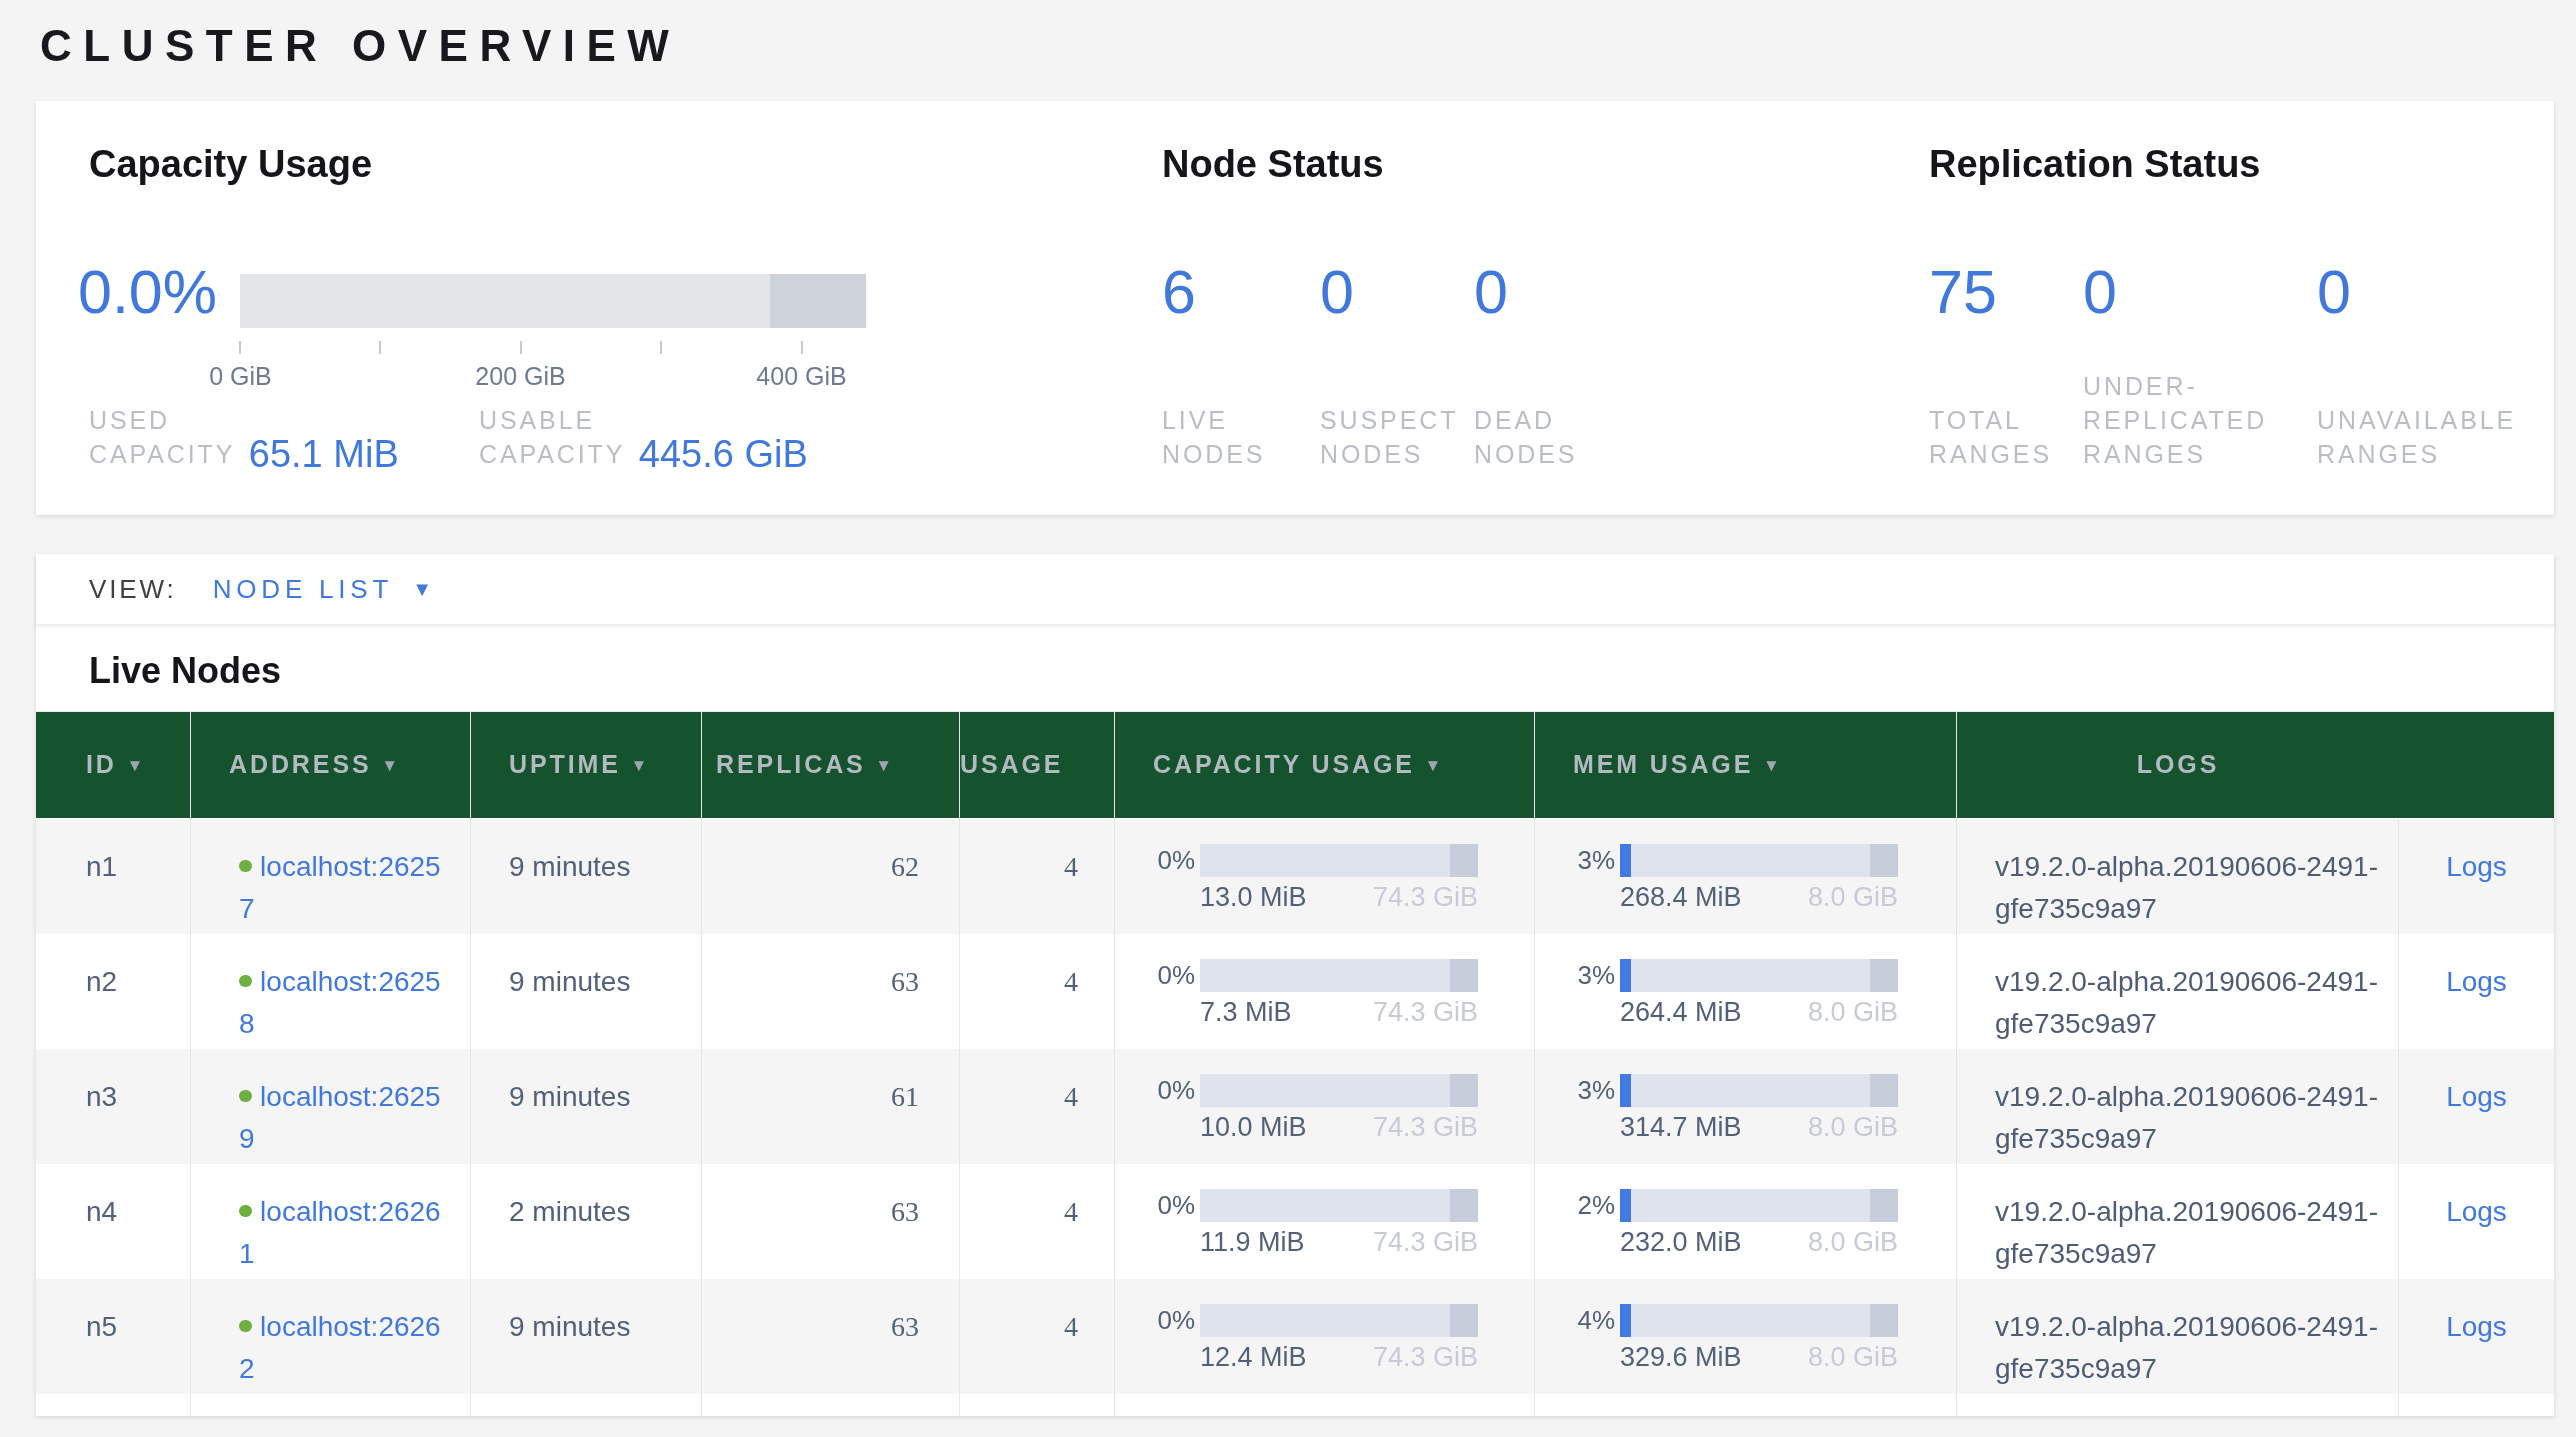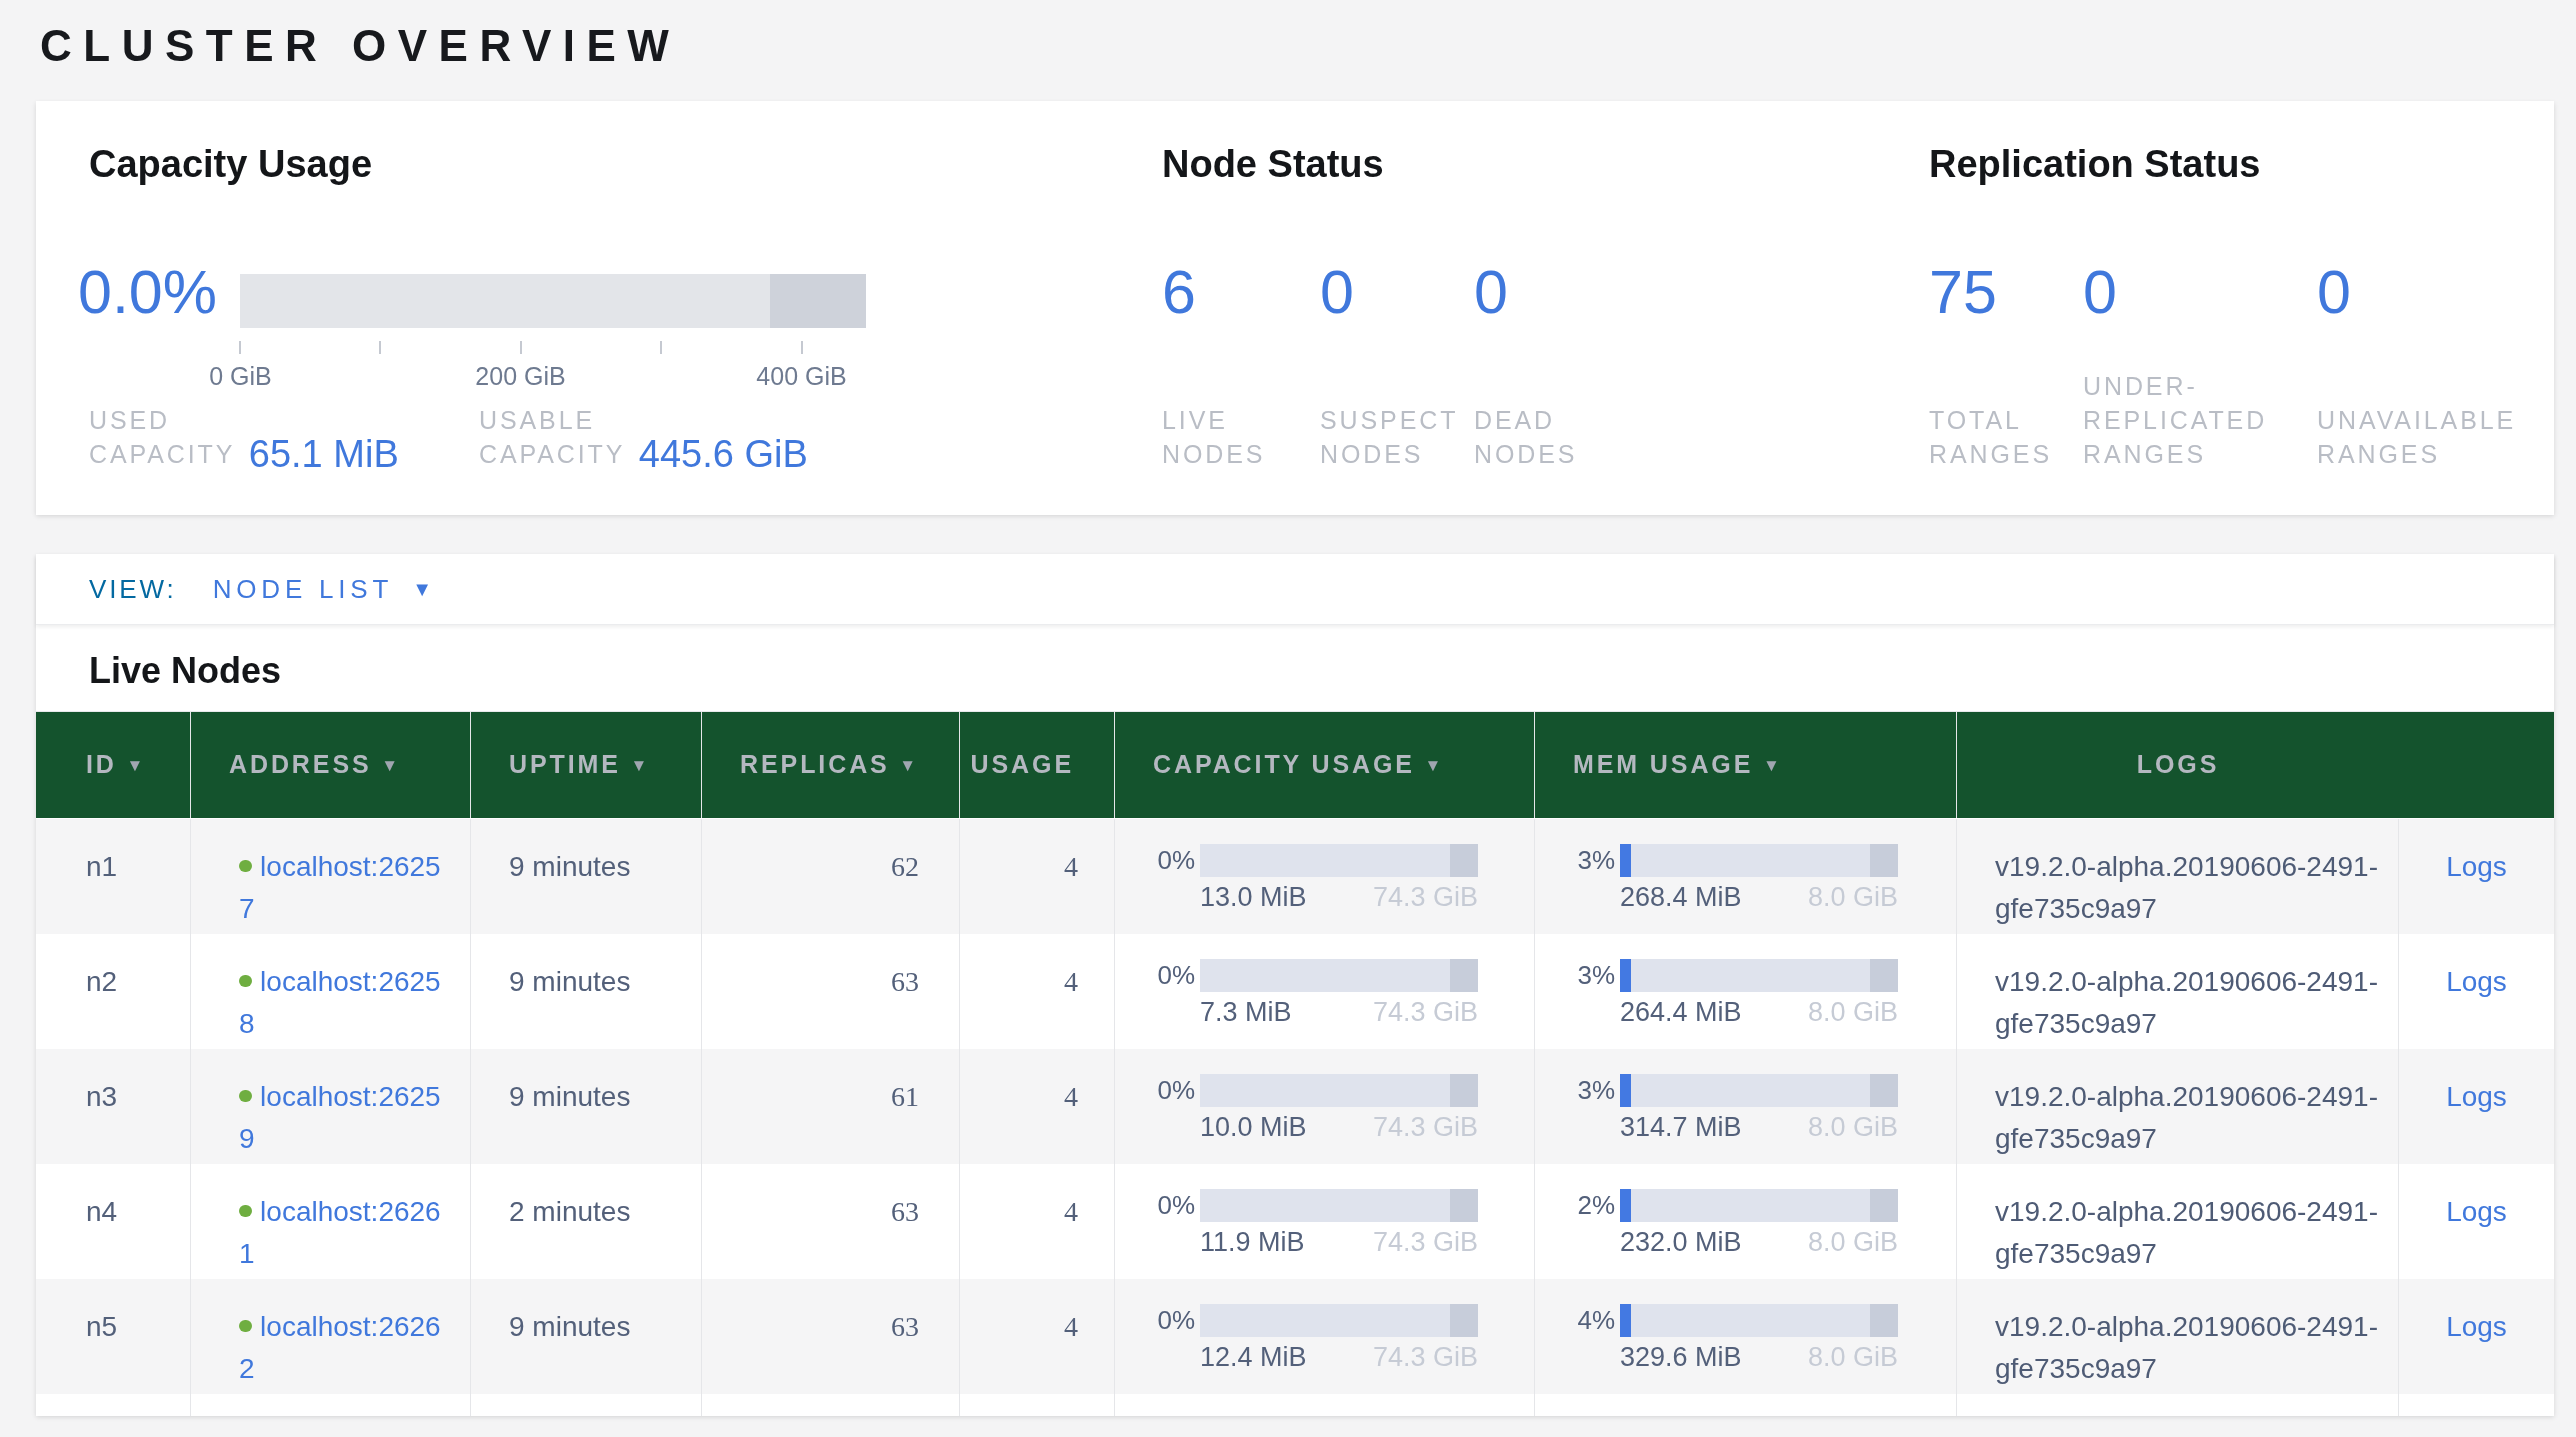--- a/index.html
+++ b/index.html
@@ -29,32 +29,32 @@
   .caps-label{font-size:25px;letter-spacing:2.9px;color:var(--caps);line-height:34px;white-space:nowrap;}
   .stat-value{font-size:38px;line-height:40px;color:var(--blue);margin-bottom:-2.9px;white-space:nowrap;}
   .stat-col{position:absolute;top:0;height:100%;}
   .stat-col .big-num{position:absolute;left:0;top:161px;font-size:61px;line-height:61px;color:var(--blue);}
   .stat-col .caps-label{position:absolute;left:0;bottom:44px;}
 
   
   .table-card{left:36px;top:554px;width:2518px;height:862px;}
   .view-bar{position:relative;height:71px;display:flex;align-items:center;padding-left:53px;
             border-bottom:1.9px solid #ebecee;box-shadow:0 1.9px 3.8px rgba(0,0,0,.07);z-index:2;background:#fff;}
-  .view-label{font-size:26px;letter-spacing:2.9px;color:#0369a1;}
+  .view-label{font-size:26px;letter-spacing:2.9px;color:#404040;}
   .view-select{display:flex;align-items:center;margin-left:36px;cursor:pointer;}
   .view-selected{font-size:26px;letter-spacing:4.8px;color:var(--blue);}
   .view-caret{font-size:20px;color:var(--blue);margin-left:19px;}
   .live-nodes-title{position:absolute;left:53px;top:96px;font-size:36px;font-weight:700;color:#141619;}
 
   .grid9{display:grid;grid-template-columns:155px 280px 231px 258px 155px 420px 422px 442px 155px;}
   .table-header{position:absolute;left:0;top:157px;width:100%;height:107px;border-top:1.9px solid #e8e9eb;background:#14532d;}
   .hcell{border-right:1.9px solid var(--sep);padding:38px 0 0 38px;font-size:25px;font-weight:700;letter-spacing:2.9px;color:var(--hdr);white-space:nowrap;}
   .hcell:last-child{border-right:none;}
   .hcell.first{padding-left:50px;}
-  .hcell.right{text-align:right;padding-right:40px;padding-left:0;}
+  .hcell.right{text-align:right;padding-right:64px;padding-left:0;}
   .hcell.center{text-align:center;padding-left:0;}
   .sort-caret{font-size:17px;color:#a0a6b0;margin-left:9.6px;position:relative;top:-1.9px;}
 
   .table-body{position:absolute;left:0;top:265px;width:100%;}
   .table-row{height:115px;background:#fff;}
   .table-row:nth-child(odd){background:#f5f5f6;}
   .cell{border-right:1.9px solid var(--sep);padding-top:27px;font-size:28px;line-height:42px;color:var(--slate);overflow:hidden;}
   .cell:last-child{border-right:none;}
   .cell.c-id{padding-left:50px;}
   .cell.c-addr{padding-left:48px;}

